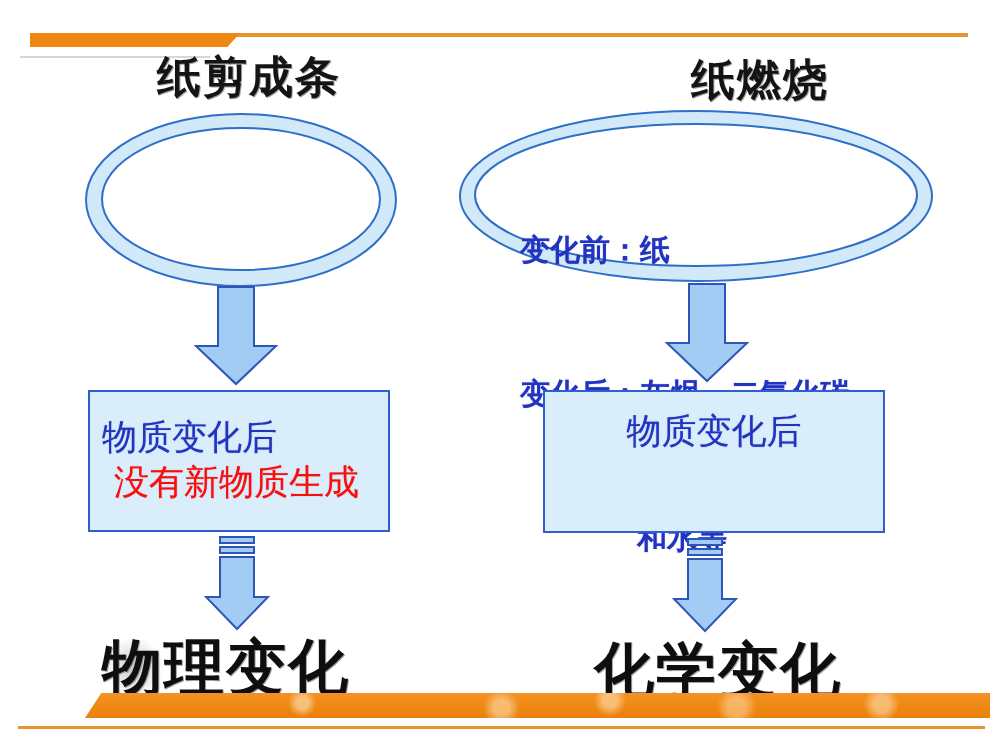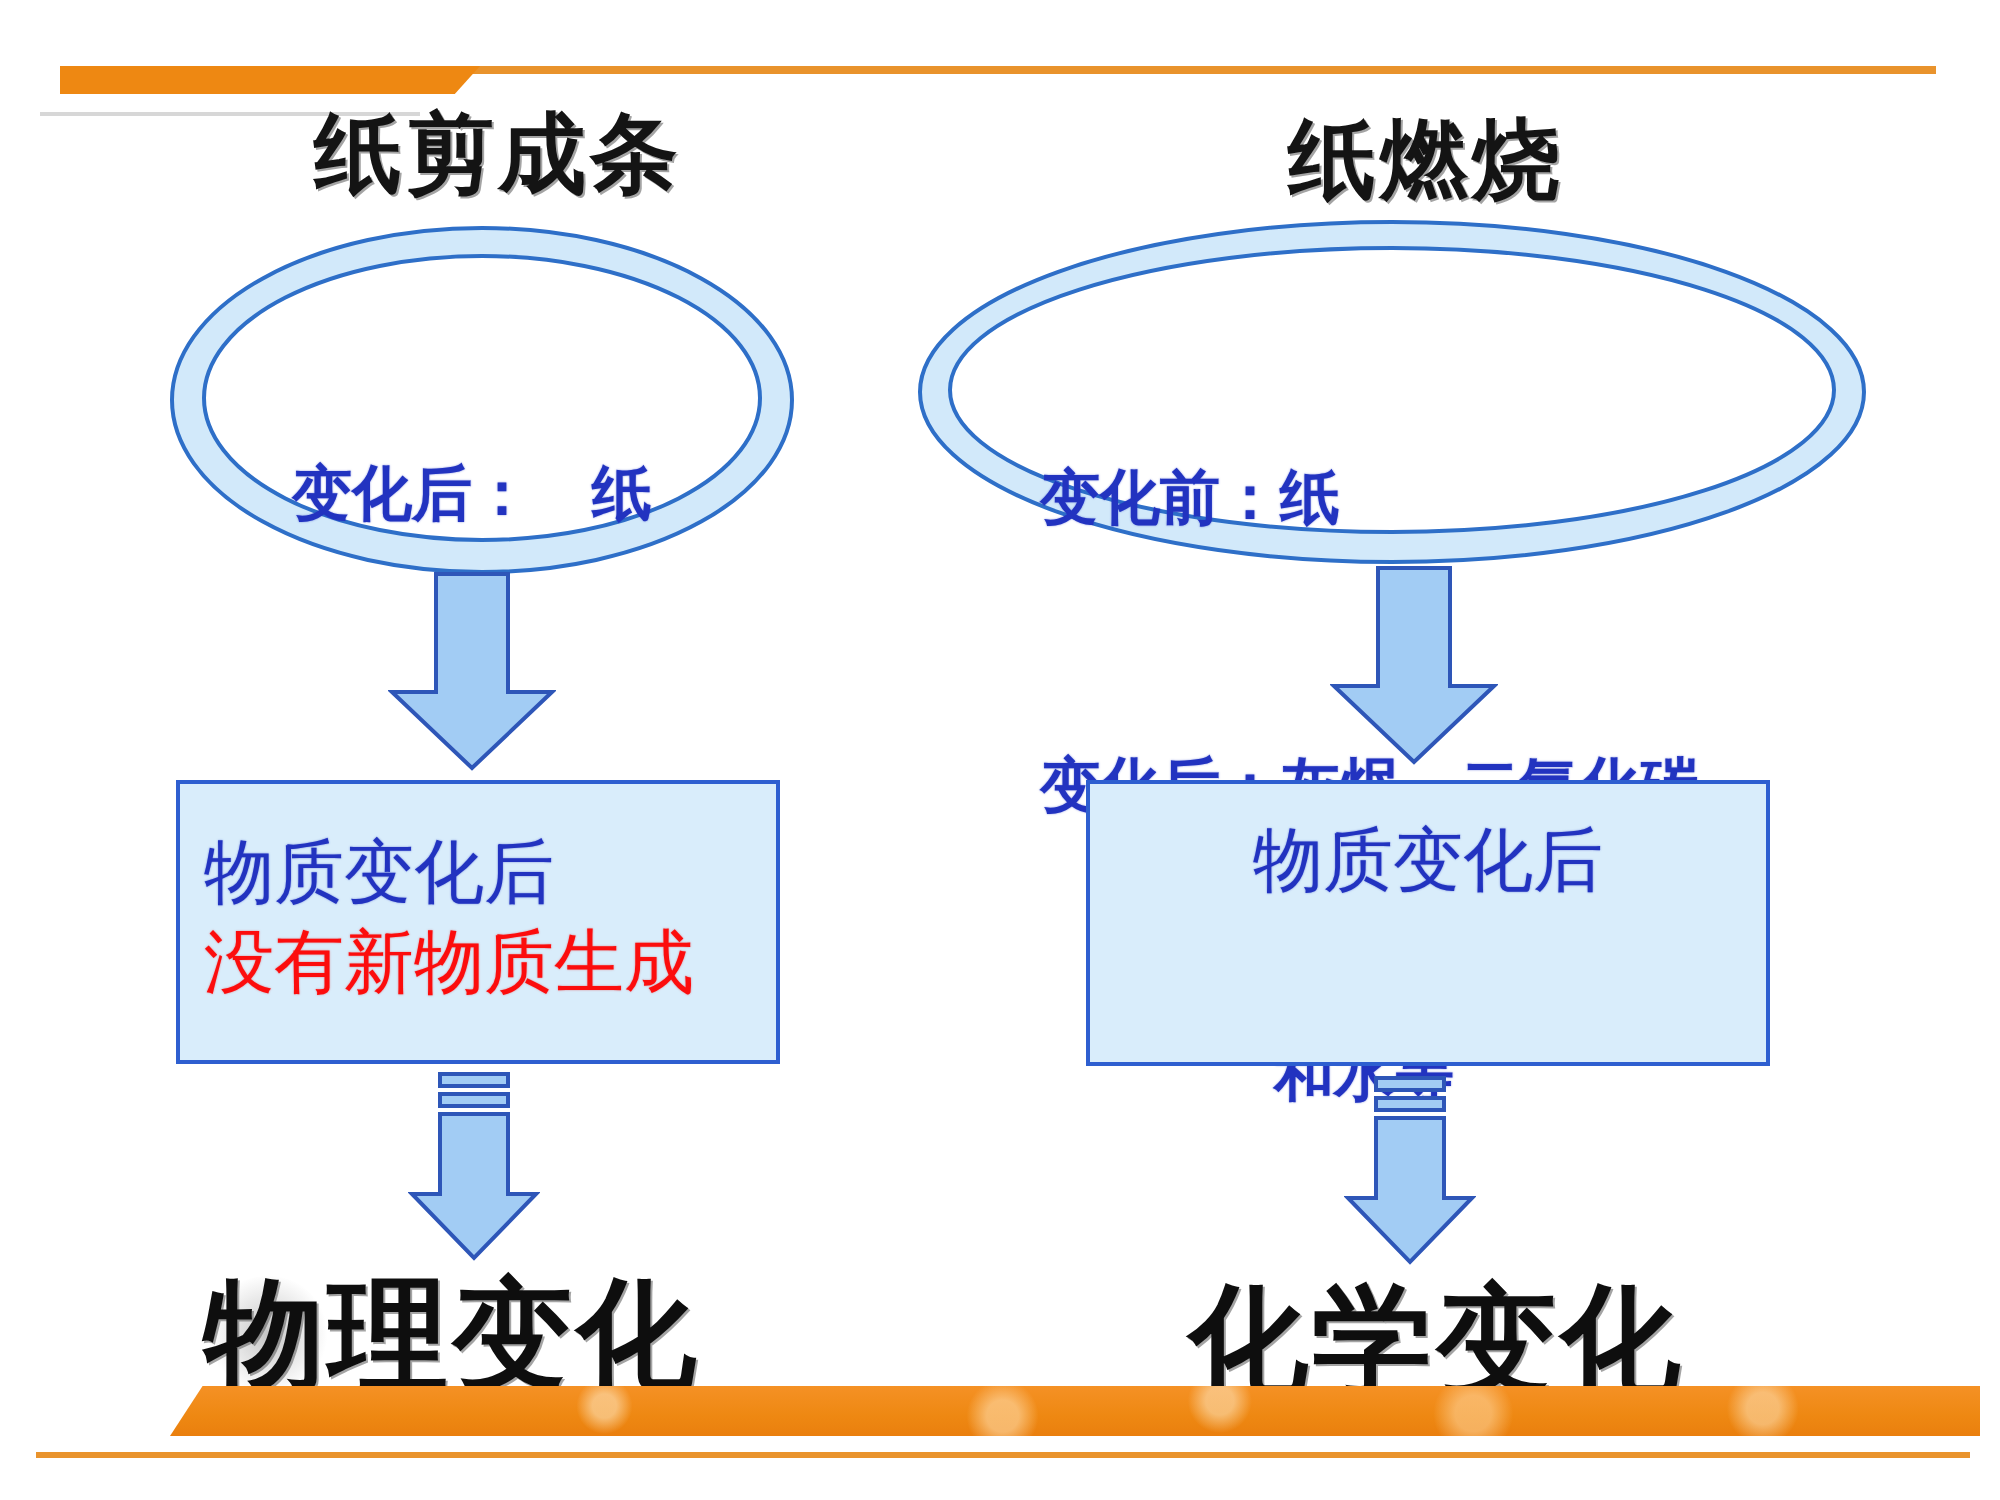--- a/index.html
+++ b/index.html
@@ -14,21 +14,21 @@
            background:var(--orange,#EE8812);
            clip-path:polygon(0 0,100% 0,94% 100%,0 100%);}
   .top-gray-line{position:absolute;left:20px;top:56px;width:190px;height:2px;
                  background:#c9c9c9;opacity:.75;}
 
   
   .col-title{position:absolute;width:300px;text-align:center;
              font-size:44px;font-weight:900;color:var(--title-text,#141414);
              letter-spacing:2px;text-shadow:1px 1px 0 rgba(90,90,90,.55);}
   .title-left{left:99px;top:48px;}
-  .title-right{left:563px;top:51px;}
+  .title-right{left:529px;top:51px;text-align:right;}
 
   
   .ellipse-svg{position:absolute;}
   .ell-left{left:83px;top:111px;}
   .ell-right{left:458px;top:109px;}
   .ellipse-text{position:absolute;font-size:30px;font-weight:800;
                 color:var(--blue-text,#2233C0);white-space:pre;line-height:46px;
                 text-shadow:0 0 1px rgba(40,60,200,.6);}
   .etext-left{left:146px;top:133px;}
   .etext-right{left:520px;top:130px;line-height:48px;}
@@ -44,21 +44,21 @@
                stroke-width:2;stroke-linejoin:miter;}
 
   
   .result-box{position:absolute;background:var(--box-fill,#D9EDFB);
               border:2px solid var(--box-border,#2E5FD0);box-sizing:border-box;}
   .box-left{left:88px;top:390px;width:302px;height:142px;padding:22px 0 0 12px;}
   .box-right{left:543px;top:390px;width:342px;height:143px;padding:16px 0 0 0;
              text-align:center;}
   .box-line{font-size:35px;font-weight:400;line-height:45px;white-space:pre;}
   .blue{color:var(--blue-text,#2233C0);text-shadow:0 0 1px rgba(40,60,200,.6);}
-  .red{color:var(--red-text,#FC0D0D);text-shadow:0 0 1px rgba(230,20,20,.5);}
+  .red{color:var(--red-text,#FC0D0D);text-shadow:0 0 1px rgba(230,20,20,.5);margin-left:12px;}
 
   
   .result-label{position:absolute;width:320px;text-align:center;
                 font-size:60px;font-weight:900;color:var(--result-text,#0E0E0E);
                 letter-spacing:2px;text-shadow:1px 1px 0 rgba(90,90,90,.55);}
   .result-left{left:66px;top:628px;}
   .result-right{left:558px;top:631px;}
   .smudge{position:absolute;left:103px;top:638px;width:62px;height:58px;border-radius:50%;
           background:radial-gradient(circle,rgba(150,150,150,.55),rgba(150,150,150,0) 70%);}
 
@@ -85,21 +85,20 @@
   <div class="top-gray-line"></div>
 
   <div class="col-title title-left">纸剪成条</div>
   <div class="col-title title-right">纸燃烧</div>
 
   <svg class="ellipse-svg ell-left" width="316" height="178" viewBox="0 0 316 178">
     <ellipse cx="158" cy="89" rx="155" ry="86" style="fill:var(--ellipse-fill,#D2E9FA);stroke:var(--ellipse-stroke,#2E6FC8);stroke-width:2"></ellipse>
     <ellipse cx="158" cy="88" rx="139" ry="71" style="fill:#ffffff;stroke:var(--ellipse-stroke,#2E6FC8);stroke-width:2"></ellipse>
   </svg>
   <div class="ellipse-text etext-left">
-    <div>变化后：　纸</div>
   </div>
 
   <svg class="ellipse-svg ell-right" width="478" height="176" viewBox="0 0 478 176">
     <ellipse cx="238" cy="87" rx="236" ry="85" style="fill:var(--ellipse-fill,#D2E9FA);stroke:var(--ellipse-stroke,#2E6FC8);stroke-width:2"></ellipse>
     <ellipse cx="238" cy="86" rx="221" ry="71" style="fill:#ffffff;stroke:var(--ellipse-stroke,#2E6FC8);stroke-width:2"></ellipse>
   </svg>
   <div class="ellipse-text etext-right">
     <div>变化前：纸</div>
     <div>变化后：灰烬、二氧化碳</div>
     <div class="indent3">和水等</div>

